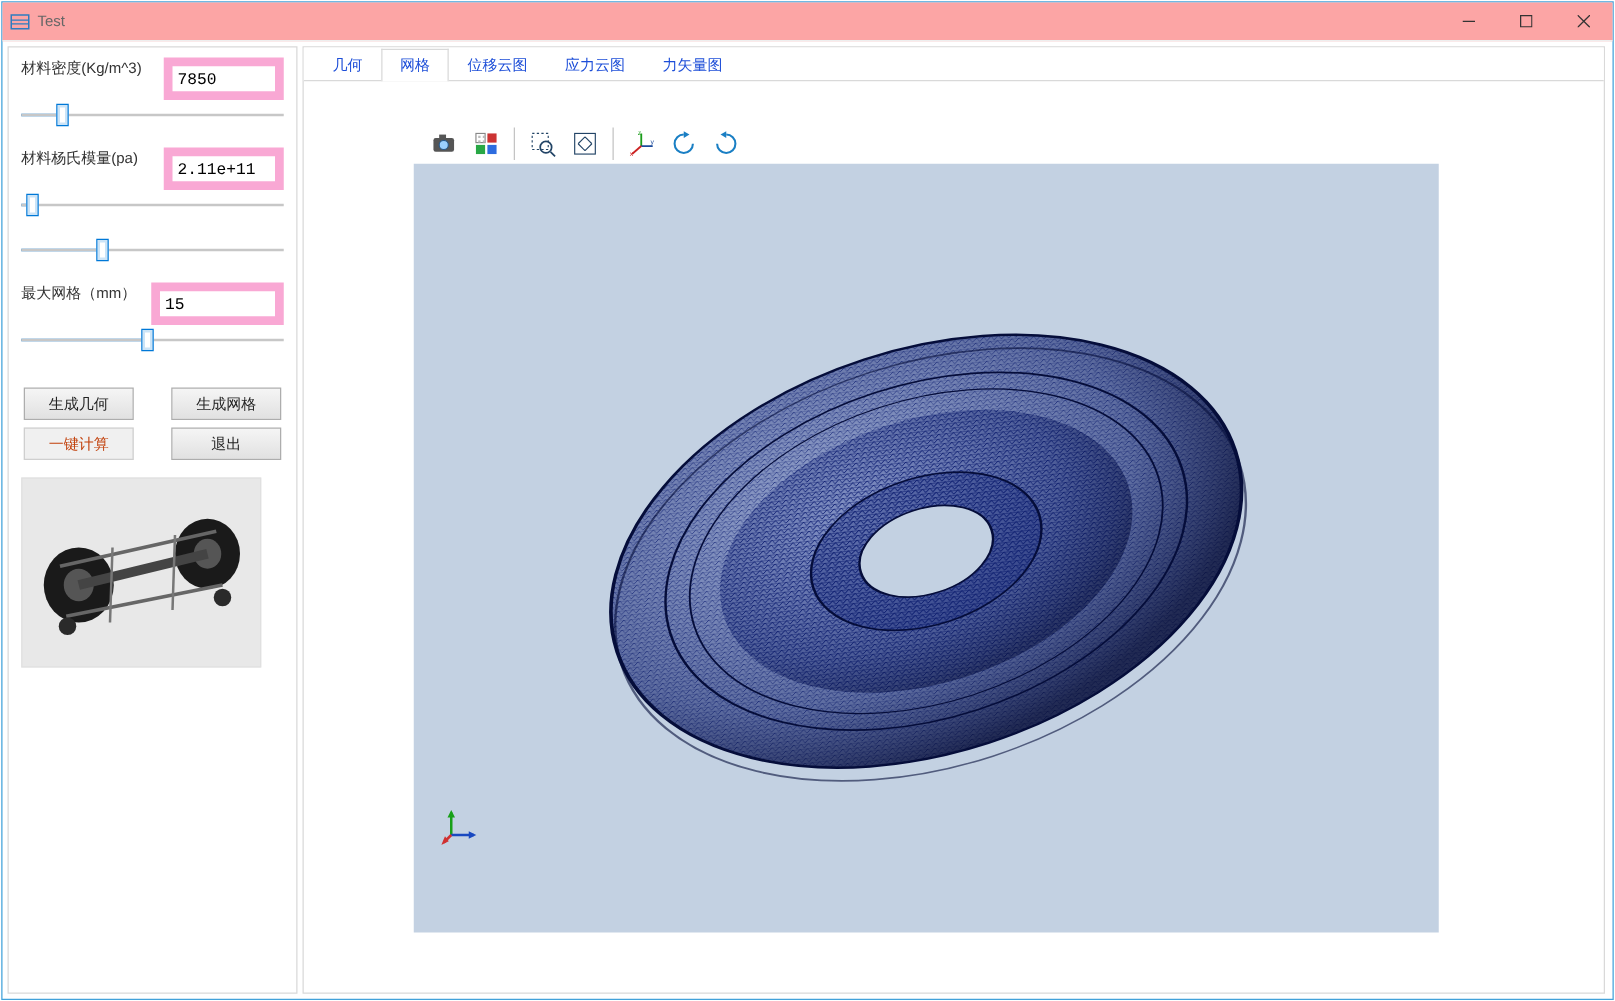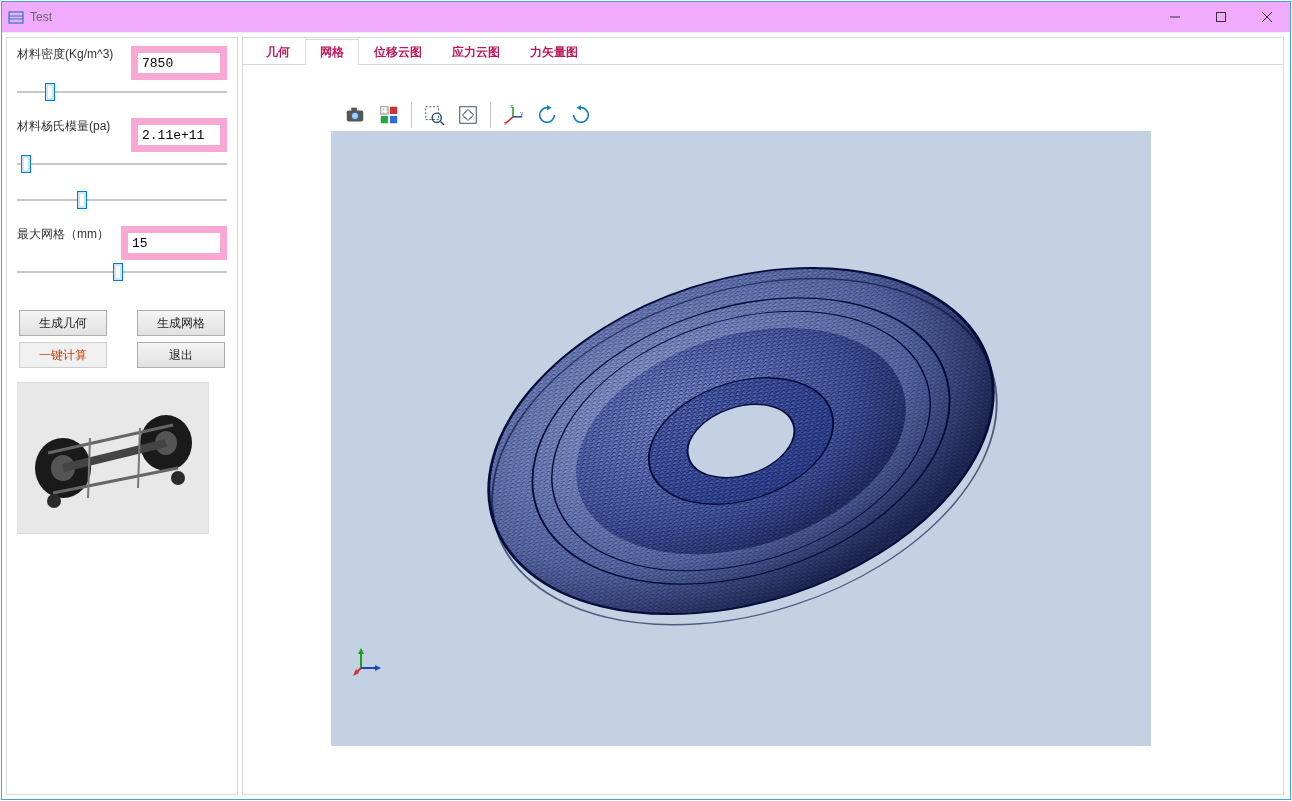--- a/index.html
+++ b/index.html
@@ -17,21 +17,21 @@
     border: 1px solid #42a2da;
     margin: 1px;
     background: #fff;
     display: flex;
     flex-direction: column;
   }
   .titlebar {
     height: 30px;
     display: flex;
     align-items: center;
-    background: #f0abfc;
+    background: #fca5a5;
     border-bottom: 1px solid #eee;
   }
   .titlebar .app-icon {
     width: 16px; height: 16px; margin: 0 6px;
     display:flex;align-items:center;justify-content:center;
   }
   .titlebar .title {
     color: #666;
     flex: 0 0 auto;
   }
@@ -162,27 +162,26 @@
     height: 26px;
     align-items: flex-end;
     padding-left: 8px;
     gap: 0;
     border-bottom: 1px solid #d9d9d9;
     background: #fff;
   }
   .tab {
     padding: 4px 14px;
     font-size: 12px;
-    color: #be185d;
+    color: #1d4ed8;
     border: 1px solid transparent;
     border-bottom: none;
     position: relative;
     bottom: -1px;
     background: transparent;
-    font-weight: bold;
   }
   .tab.active {
     border-color: #d9d9d9;
     background: #fff;
   }
   .viewer-wrap {
     flex: 1;
     padding: 26px 20px 24px 88px;
     display: flex;
     align-items: flex-start;

